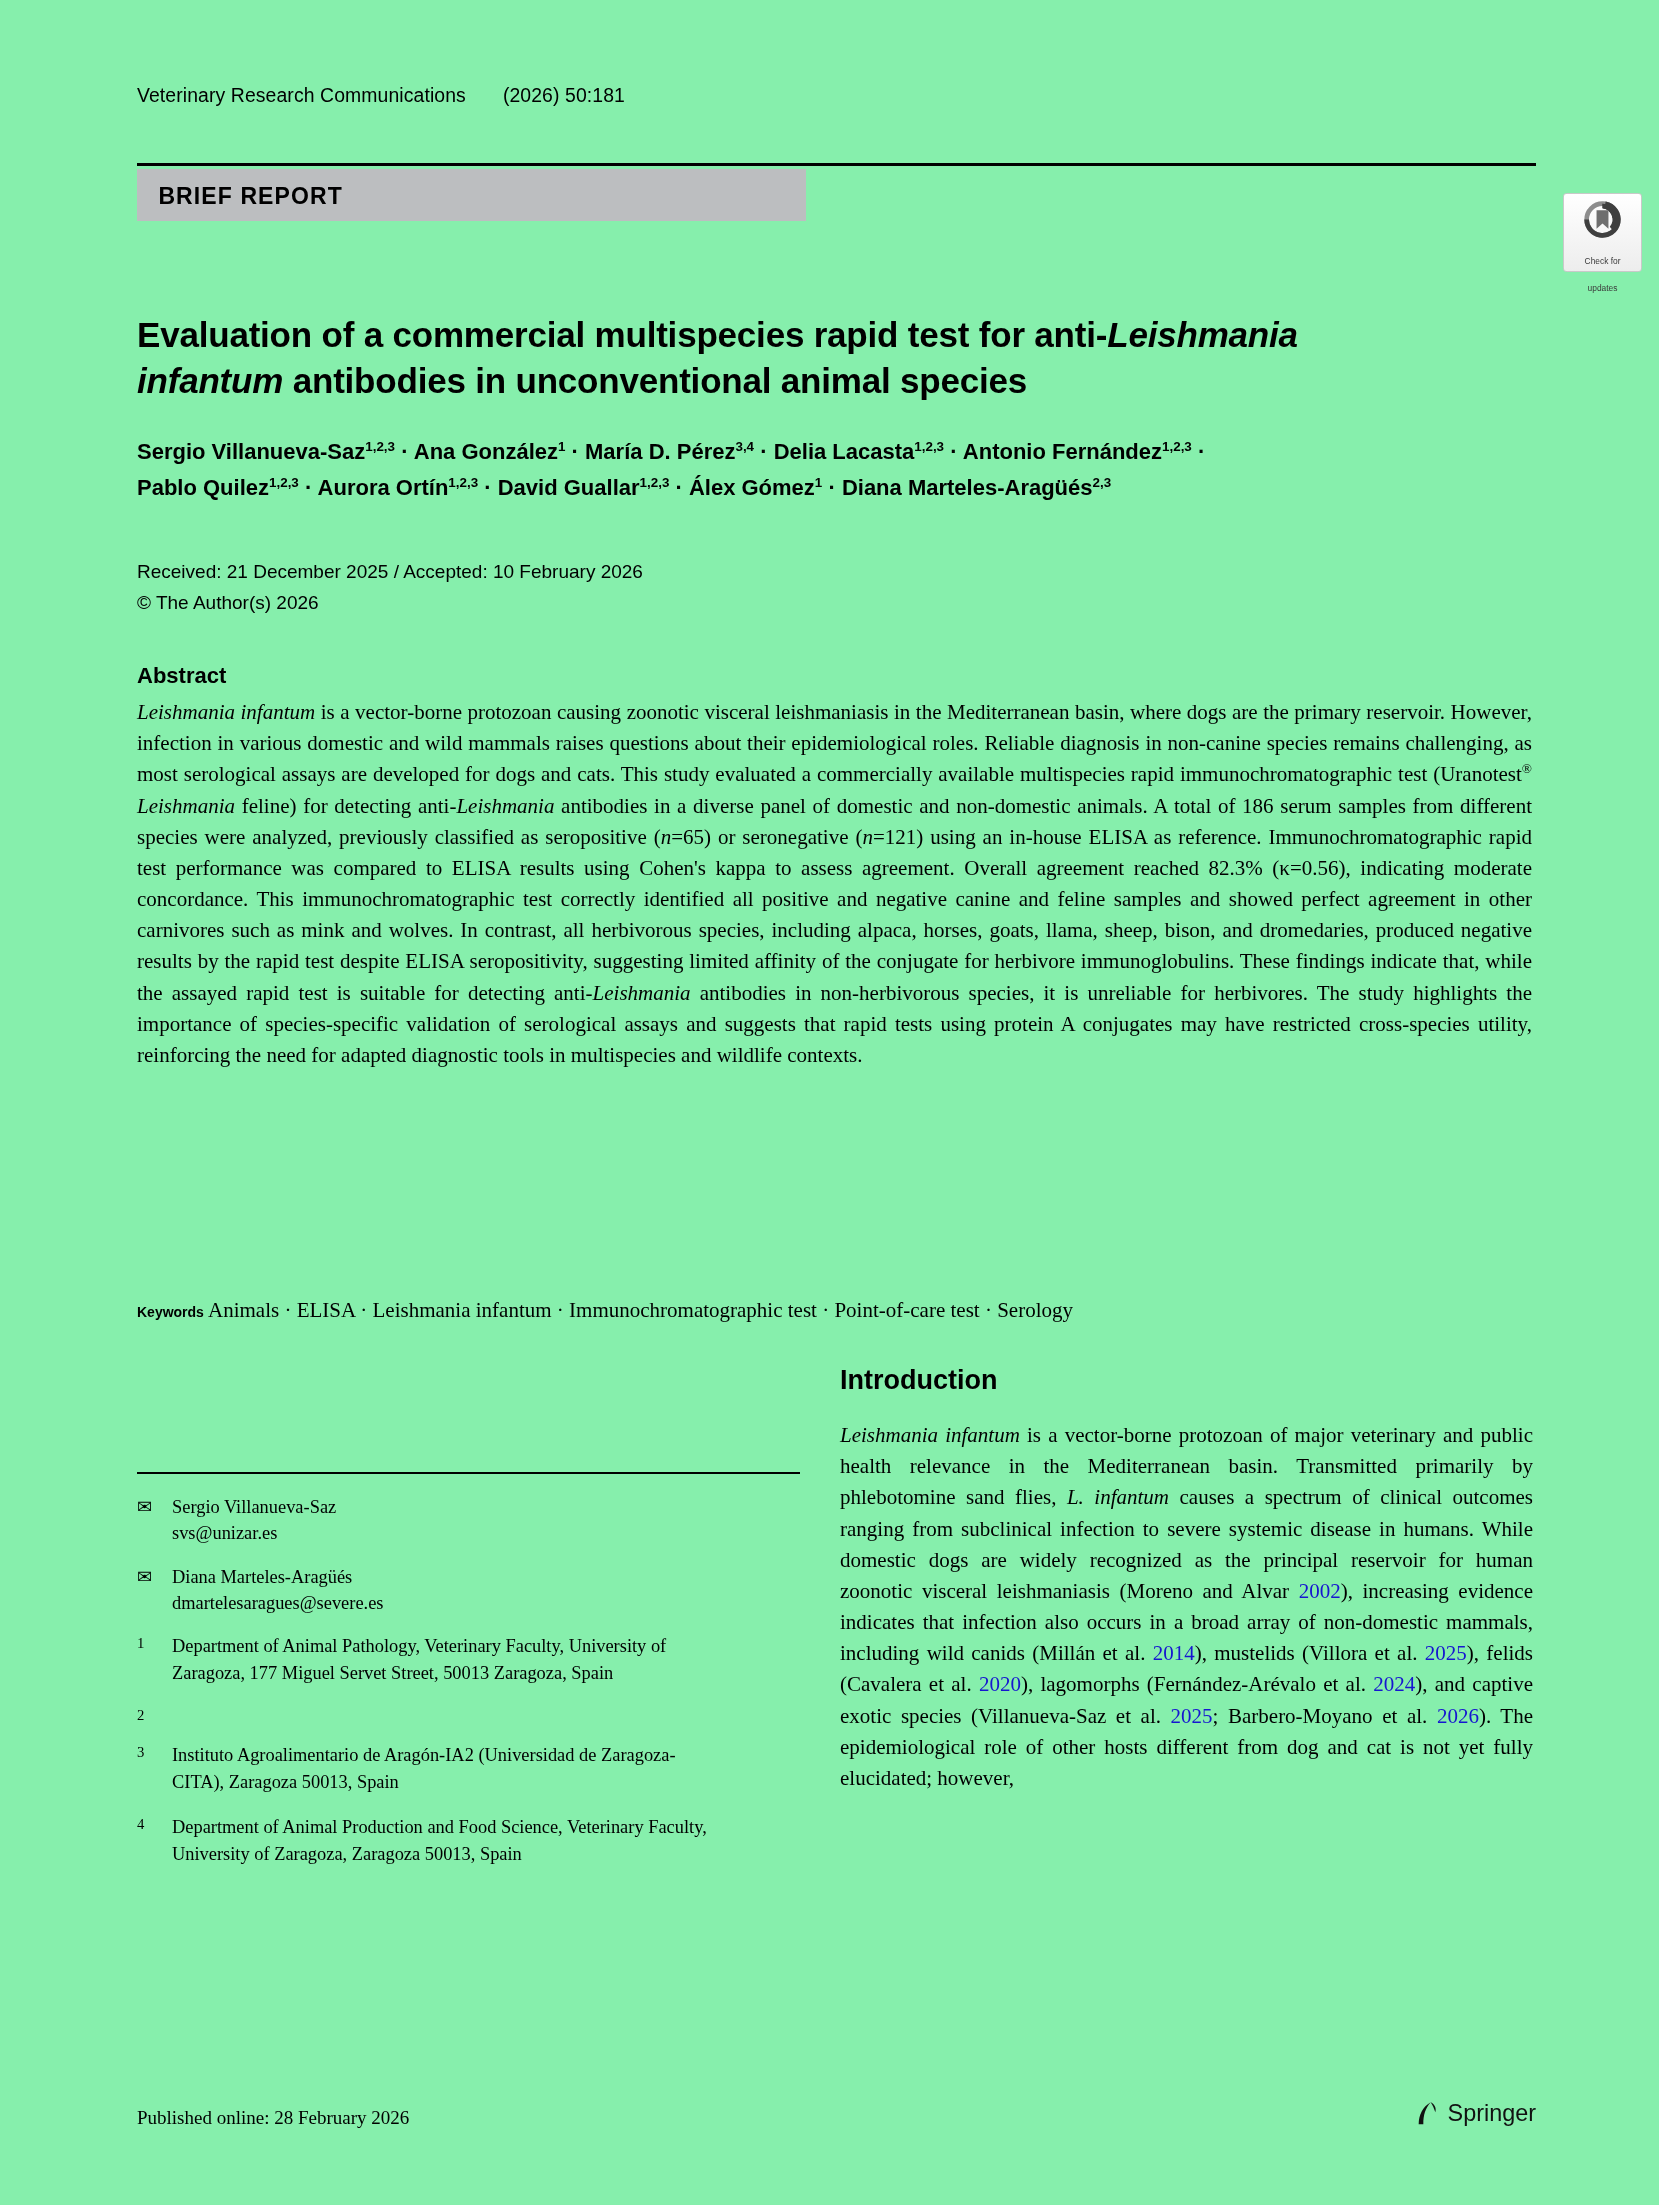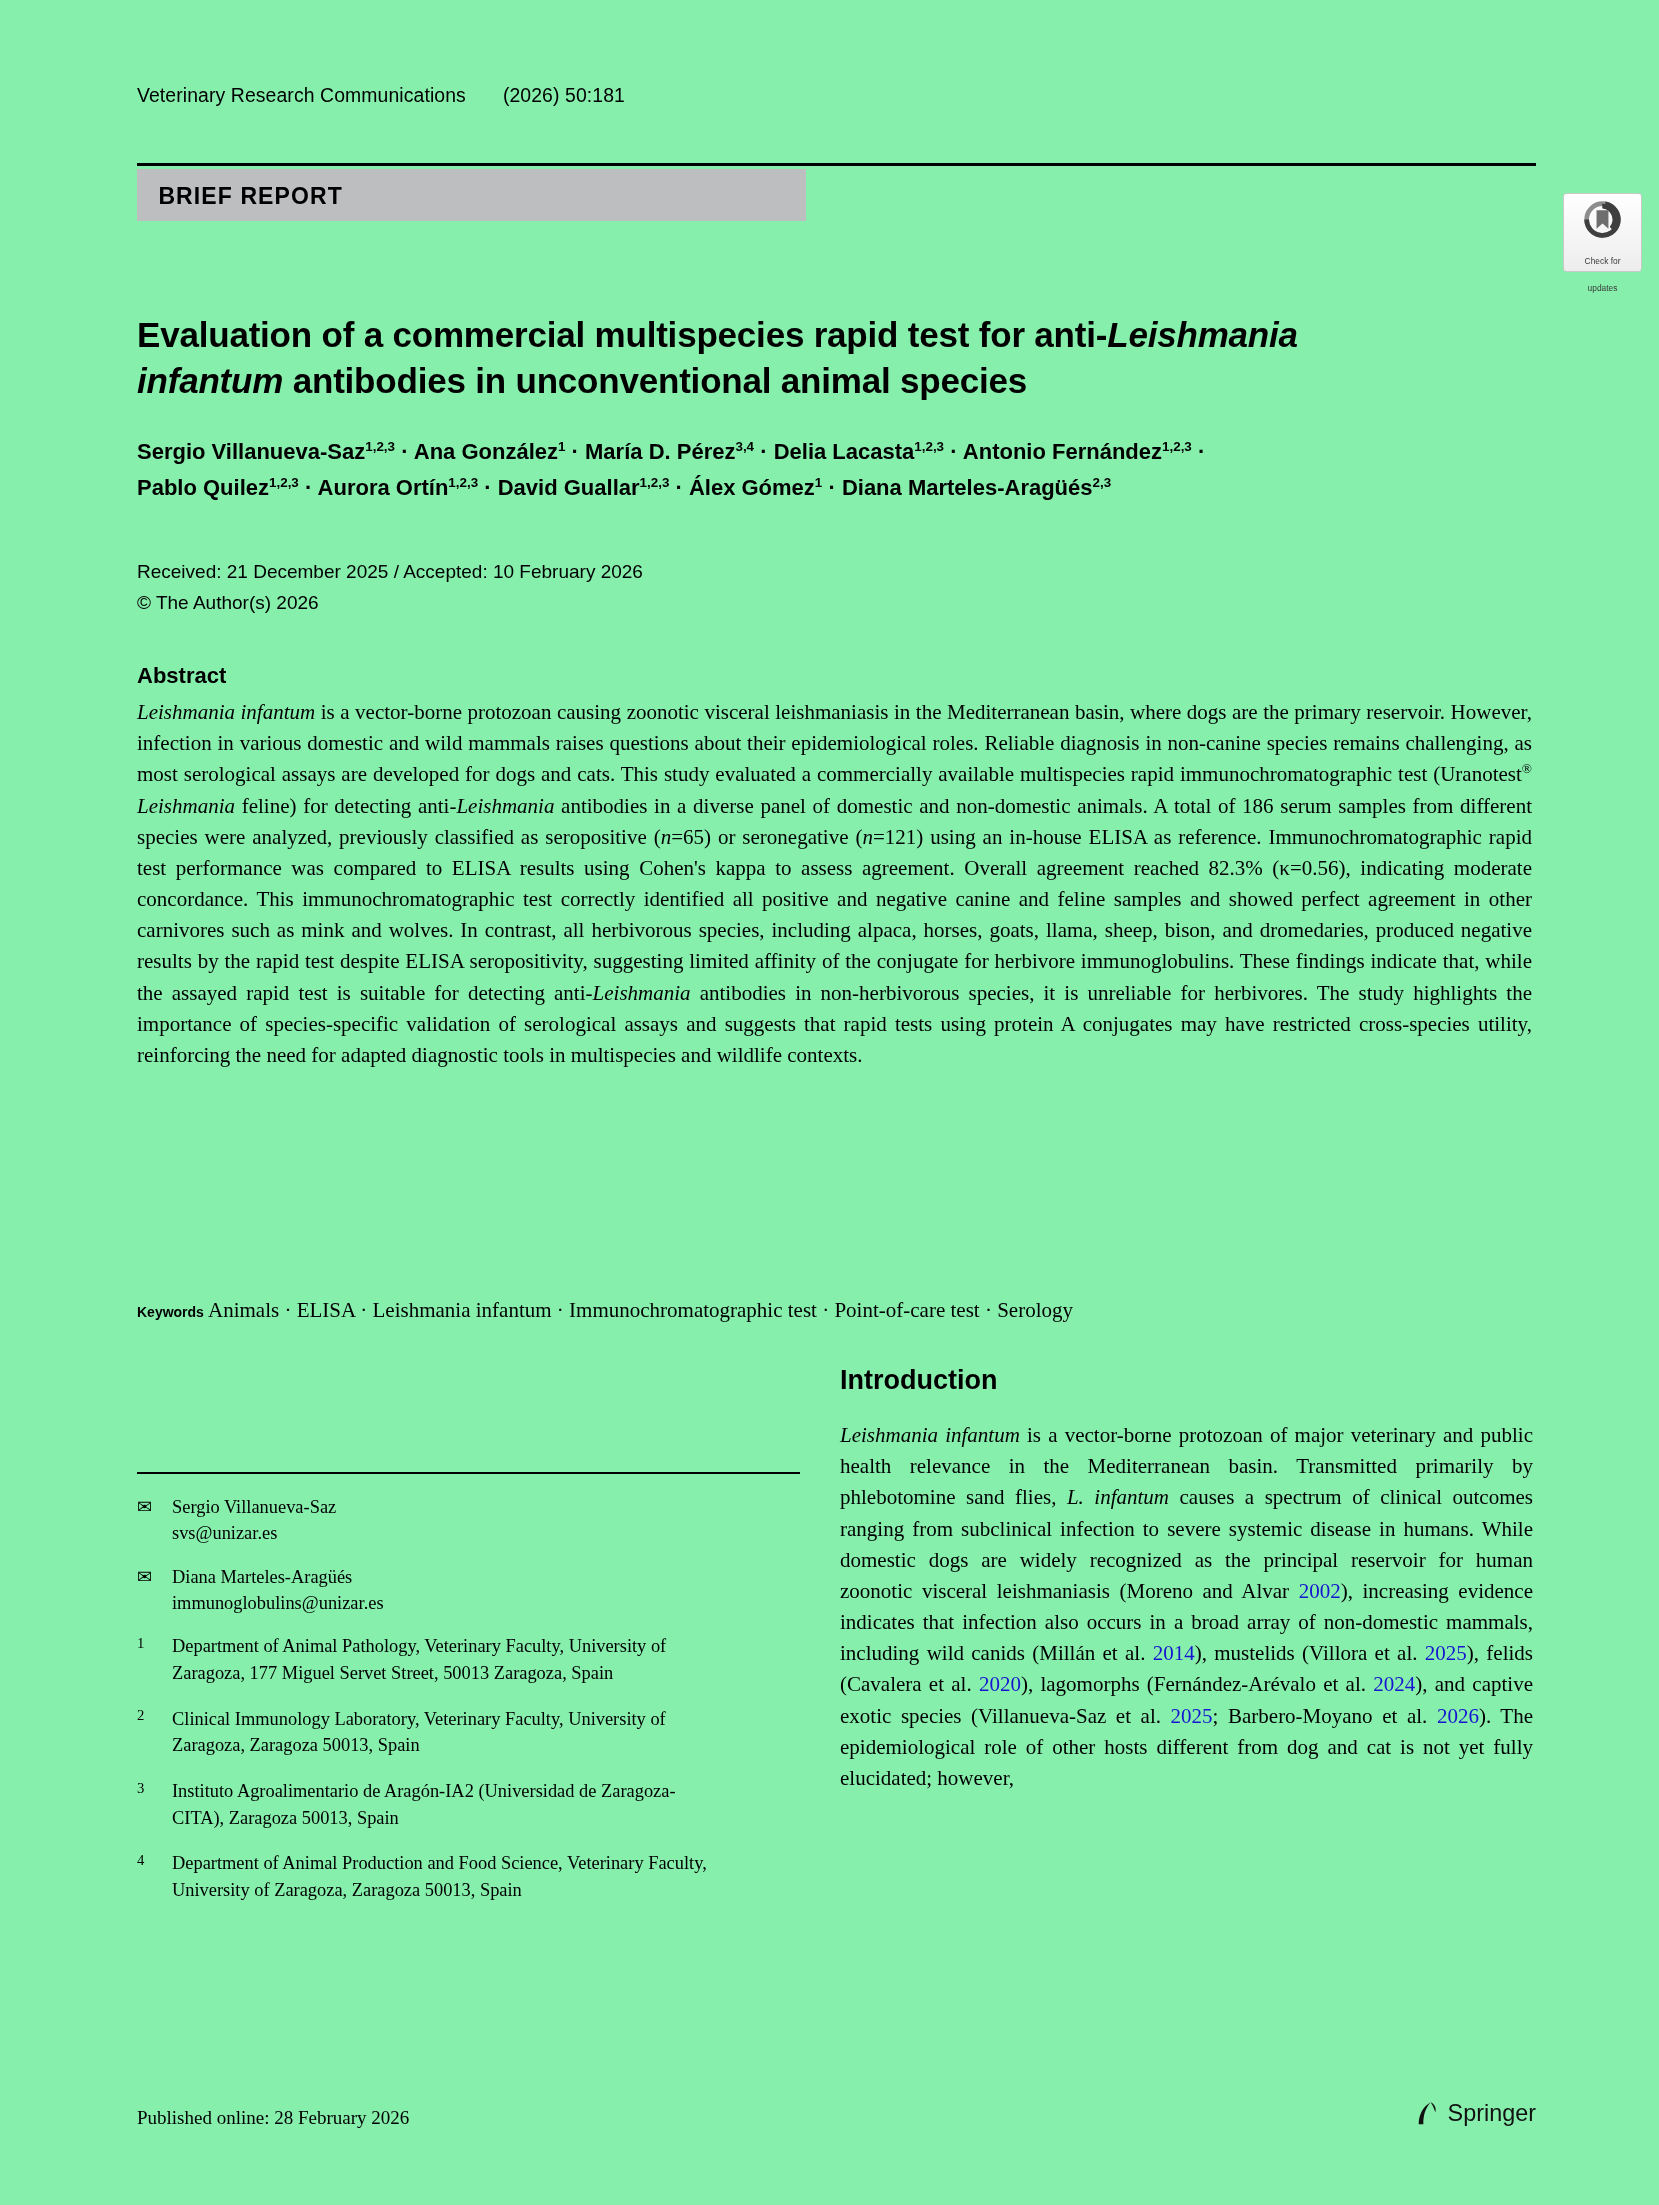--- a/index.html
+++ b/index.html
@@ -333,31 +333,30 @@
         <div class="corr-body">
           <div>Sergio Villanueva-Saz</div>
           <div>svs@unizar.es</div>
         </div>
       </div>
 
       <div class="corr-item">
         <div class="corr-mark">✉</div>
         <div class="corr-body">
           <div>Diana Marteles-Aragüés</div>
-          <div>immunoglobulins@unizar.es</div>
+          <div>dmartelesaragues@severe.es</div>
         </div>
       </div>
 
       <div class="aff-item">
         <div class="aff-num">1</div>
         <div class="aff-text">Department of Animal Pathology, Veterinary Faculty, University of Zaragoza, 177 Miguel Servet Street, 50013 Zaragoza, Spain</div>
       </div>
       <div class="aff-item">
         <div class="aff-num">2</div>
-        <div class="aff-text">Clinical Immunology Laboratory, Veterinary Faculty, University of Zaragoza, Zaragoza 50013, Spain</div>
       </div>
       <div class="aff-item">
         <div class="aff-num">3</div>
         <div class="aff-text">Instituto Agroalimentario de Aragón-IA2 (Universidad de Zaragoza-CITA), Zaragoza 50013, Spain</div>
       </div>
       <div class="aff-item">
         <div class="aff-num">4</div>
         <div class="aff-text">Department of Animal Production and Food Science, Veterinary Faculty, University of Zaragoza, Zaragoza 50013, Spain</div>
       </div>
     </div>

